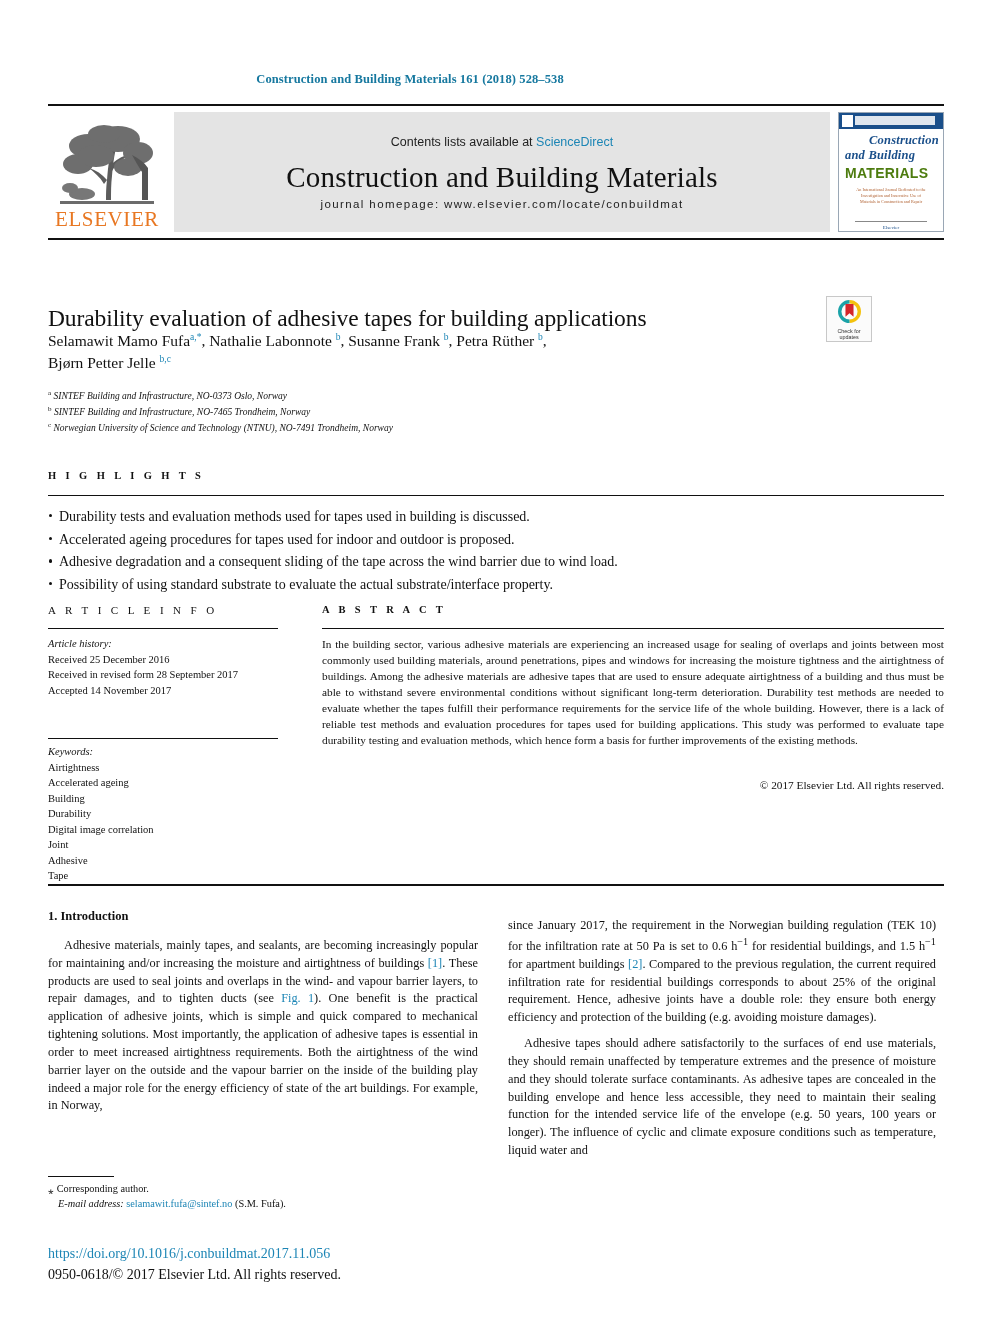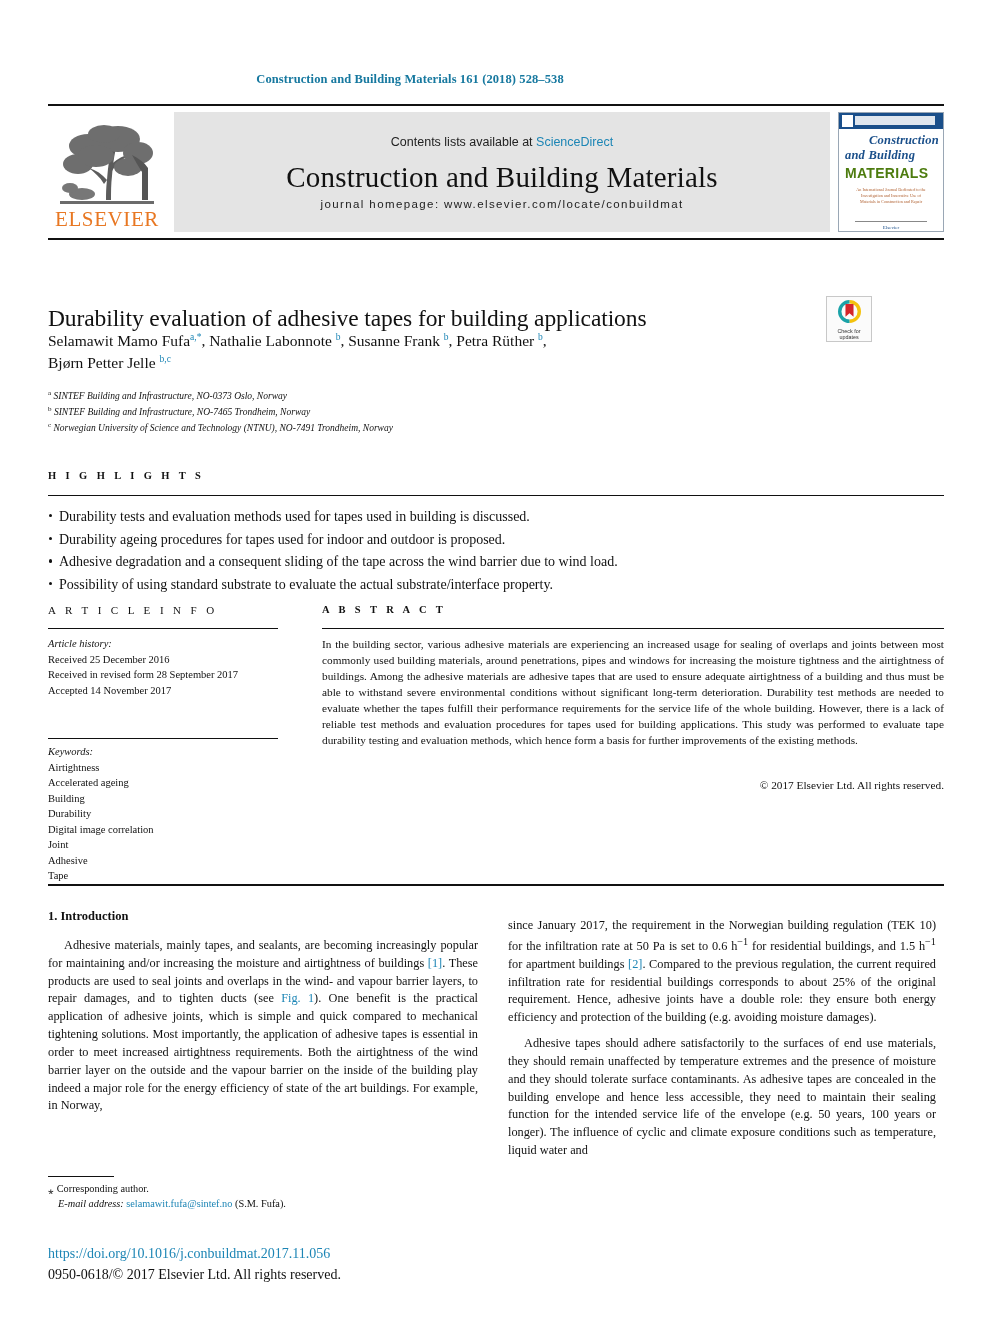--- a/index.html
+++ b/index.html
@@ -479,21 +479,21 @@
     <div class="crossmark-label">
       <span>Check for</span><br>
       <span>updates</span>
     </div>
   </div>
 
   <div class="hl-head">H I G H L I G H T S</div>
   <div class="hl-rule"></div>
   <ul class="hl-list">
     <li>Durability tests and evaluation methods used for tapes used in building is discussed.</li>
-    <li>Durability ageing procedures for tapes used for indoor and outdoor is proposed.</li>
+    <li>Accelerated ageing procedures for tapes used for indoor and outdoor is proposed.</li>
     <li>Adhesive degradation and a consequent sliding of the tape across the wind barrier due to wind load.</li>
     <li>Possibility of using standard substrate to evaluate the actual substrate/interface property.</li>
   </ul>
 
   <div class="ai-head">A R T I C L E   I N F O</div>
   <div class="ai-rule"></div>
   <div class="history">
     <div class="lbl">Article history:</div>
     <div>Received 25 December 2016</div>
     <div>Received in revised form 28 September 2017</div>

